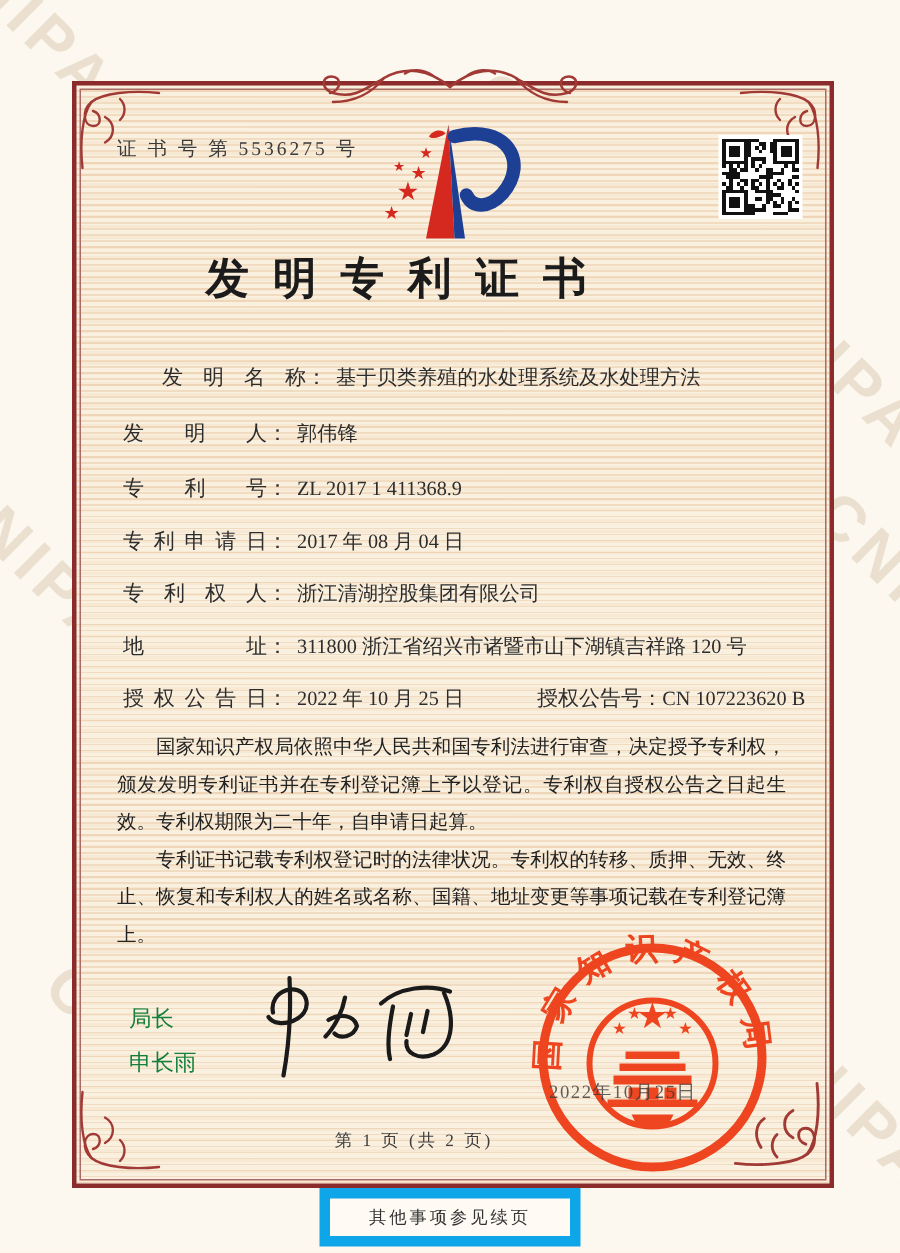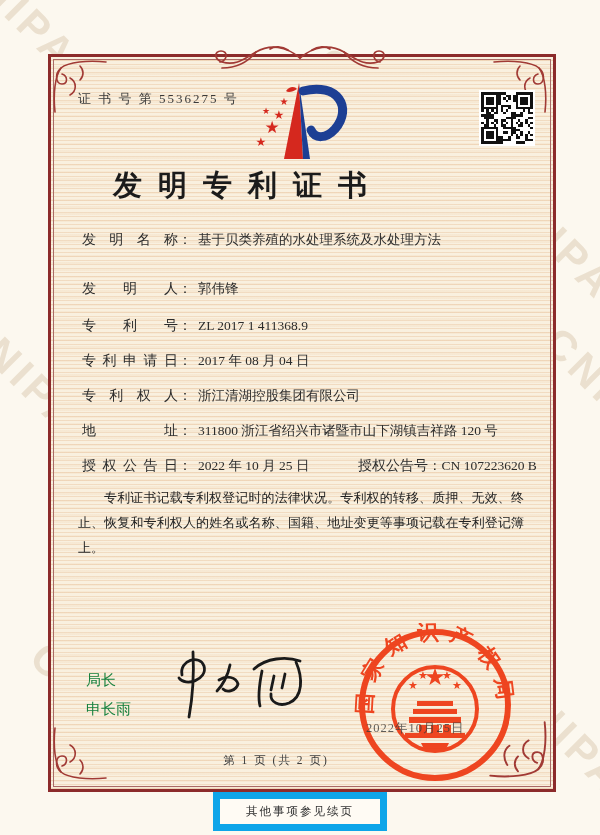--- a/index.html
+++ b/index.html
@@ -22,21 +22,21 @@
   .frame-inner{position:absolute;inset:2px;border:1px solid #aa6a66;pointer-events:none;}
 
   .orn{position:absolute;pointer-events:none;}
 
   .cert-no{position:absolute;left:78px;top:90px;font-size:13px;color:#3a3a3a;letter-spacing:2px;text-align:center;}
 
   .logo{position:absolute;left:226px;top:80px;width:150px;height:82px;}
   .qr{position:absolute;left:479px;top:90px;width:56px;height:56px;background:#fff;}
 
   .title{position:absolute;left:0;top:166px;width:480px;text-align:center;
-         font-size:29px;font-weight:600;color:#1b1b1b;letter-spacing:16px;text-indent:16px;}
+         font-size:29px;font-weight:600;color:#1b1b1b;letter-spacing:16px;text-indent:16px;padding-left:24px;}
 
   .row{position:absolute;left:82px;font-size:13.5px;color:#2c2c2c;white-space:nowrap;}
   .row .lab{display:inline-block;width:96px;text-align:justify;text-align-last:justify;
             font-size:14px;vertical-align:bottom;}
   .row .colon{margin-right:6px;font-size:14px;}
   .row2col{position:absolute;left:310px;font-size:13.5px;color:#2c2c2c;white-space:nowrap;}
   .row2col .lab{display:inline-block;font-size:14px;margin-left:48px;}
 
   .paras{position:absolute;left:78px;top:486px;width:446px;font-size:13px;line-height:1.92;
          color:#222;text-align:justify;}
@@ -275,21 +275,21 @@
         <rect x="14" y="0" width="7" height="7" fill="#111"></rect>
         <rect x="15" y="1" width="5" height="5" fill="#fff"></rect>
         <rect x="16" y="2" width="3" height="3" fill="#111"></rect>
         <rect x="0" y="14" width="7" height="7" fill="#111"></rect>
         <rect x="1" y="15" width="5" height="5" fill="#fff"></rect>
         <rect x="2" y="16" width="3" height="3" fill="#111"></rect>
       </svg></div>
 
   <div class="title">发明专利证书</div>
 
-  <div class="row" style="top:231px;">
+  <div class="row" style="top:243px;margin-left:26px;">
     <span class="lab">发明名称</span><span class="colon">：</span><span>基于贝类养殖的水处理系统及水处理方法</span>
   </div>
   <div class="row" style="top:280px;">
     <span class="lab">发明人</span><span class="colon">：</span><span>郭伟锋</span>
   </div>
   <div class="row" style="top:317px;">
     <span class="lab">专利号</span><span class="colon">：</span><span>ZL 2017 1 411368.9</span>
   </div>
   <div class="row" style="top:352px;">
     <span class="lab">专利申请日</span><span class="colon">：</span><span>2017 年 08 月 04 日</span>
@@ -301,20 +301,21 @@
     <span class="lab">地址</span><span class="colon">：</span><span>311800 浙江省绍兴市诸暨市山下湖镇吉祥路 120 号</span>
   </div>
   <div class="row" style="top:457px;">
     <span class="lab">授权公告日</span><span class="colon">：</span><span>2022 年 10 月 25 日</span>
   </div>
   <div class="row2col" style="top:457px;">
     <span class="lab">授权公告号</span><span class="colon">：</span><span>CN 107223620 B</span>
   </div>
 
   <div class="paras">
+    <p>国家知识产权局依照中华人民共和国专利法进行审查，决定授予专利权，颁发发明专利证书并在专利登记簿上予以登记。专利权自授权公告之日起生效。专利权期限为二十年，自申请日起算。</p>
     <p>专利证书记载专利权登记时的法律状况。专利权的转移、质押、无效、终止、恢复和专利权人的姓名或名称、国籍、地址变更等事项记载在专利登记簿上。</p>
   </div>
 
   <div class="director">
     <div>局长</div>
     <div>申长雨</div>
   </div>
 
   <svg class="signature" viewBox="0 0 175 85">
     <g fill="none" stroke="#1a1a1a" stroke-width="2.8" stroke-linecap="round">

